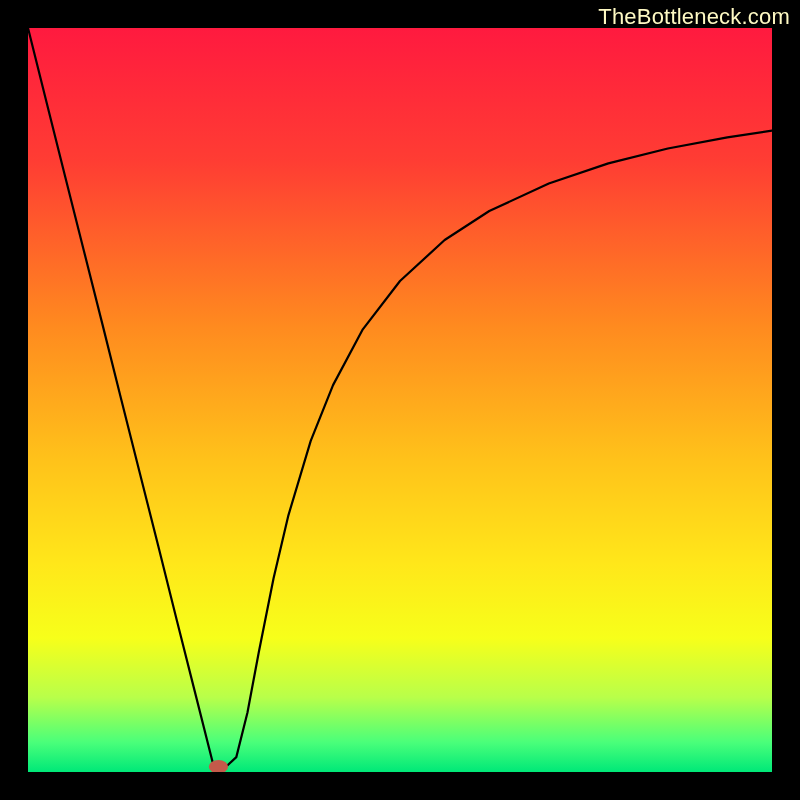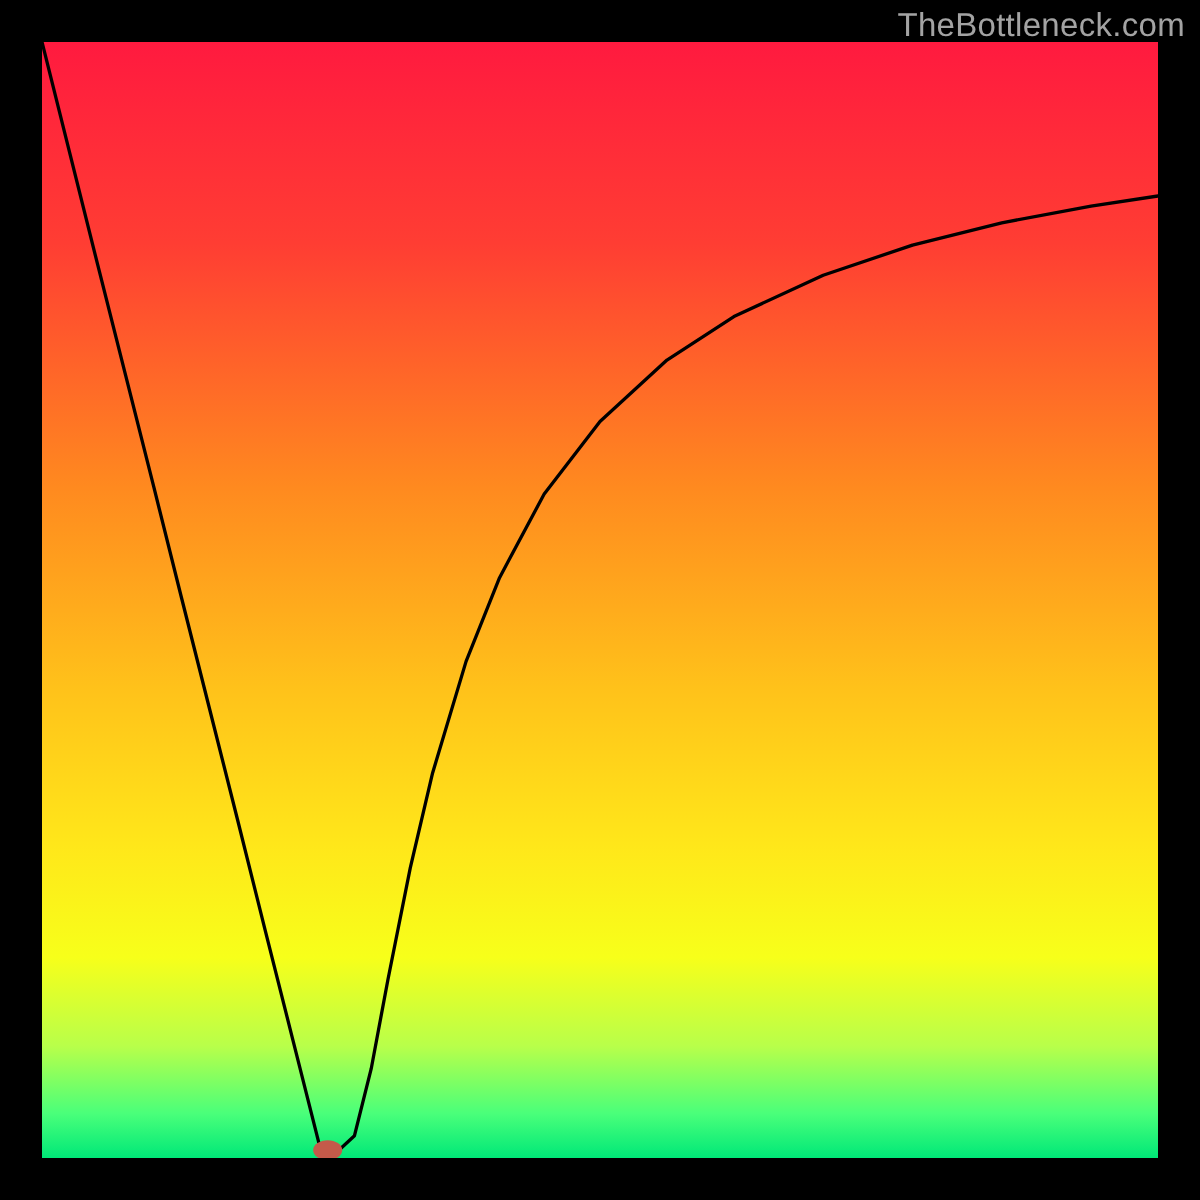--- a/index.html
+++ b/index.html
@@ -22,21 +22,21 @@
     left: 28px;
     top: 28px;
     width: 744px;
     height: 744px;
     
   }
   .watermark {
     position: absolute;
     top: 4px;
     right: 10px;
-    color: #a3a3a3;
+    color: #fef9c3;
     font-size: 22px;
     font-weight: 500;
     letter-spacing: 0.2px;
     font-family: Arial, Helvetica, sans-serif;
   }
   svg {
     display: block;
   }
 </style>
 </head>

